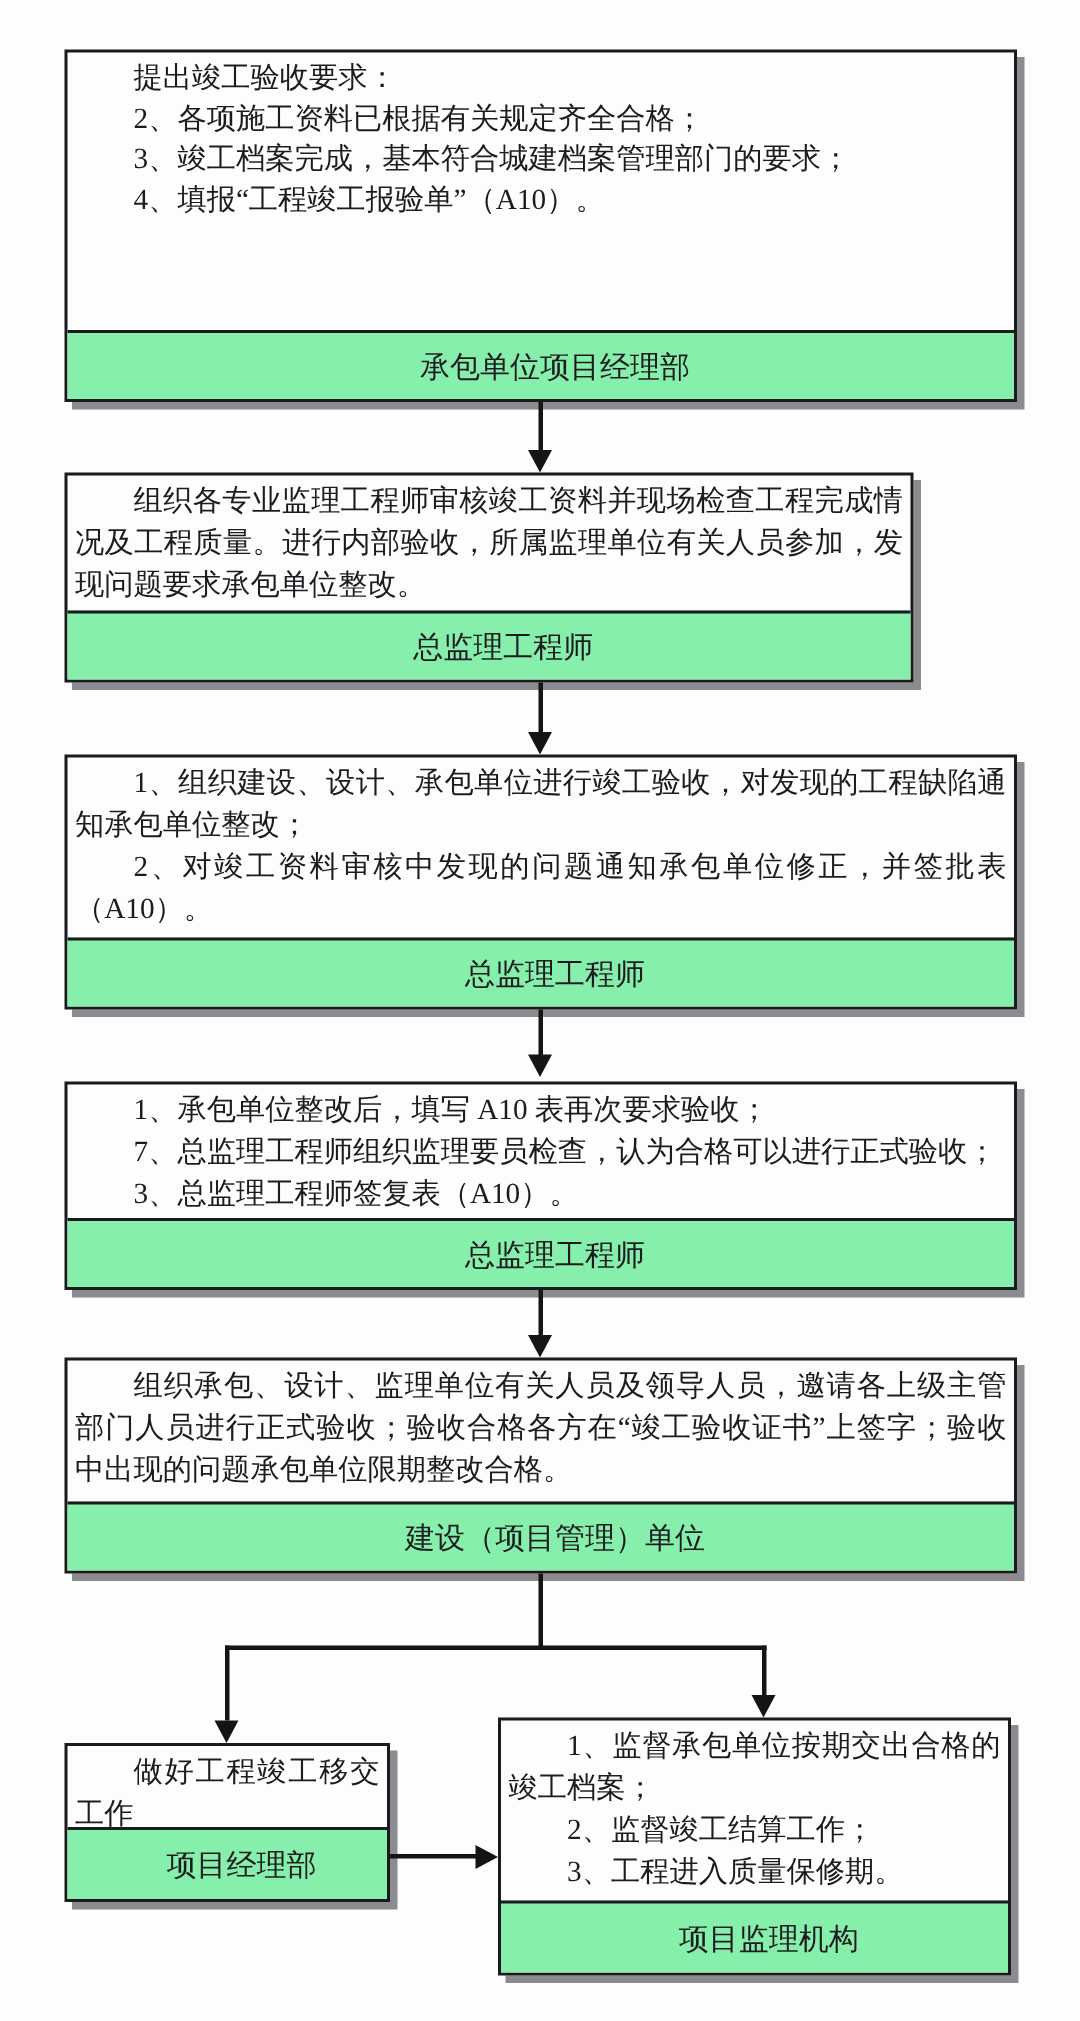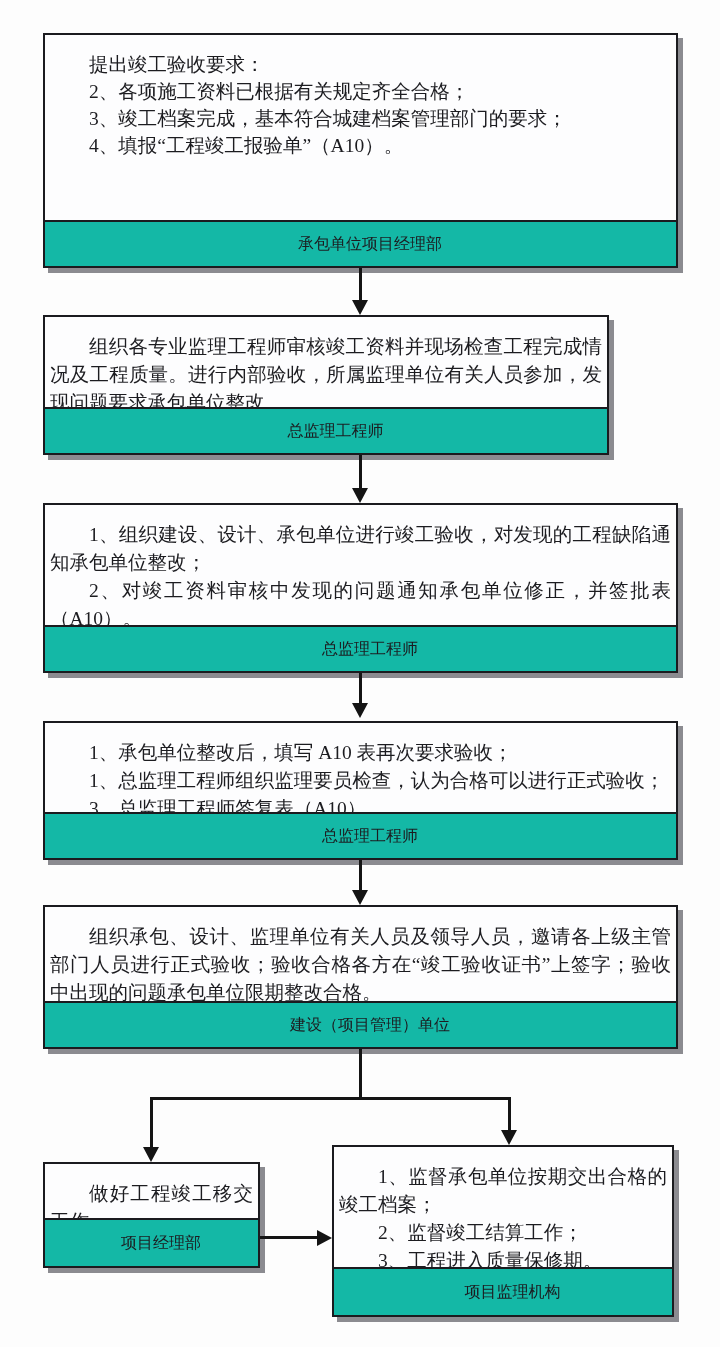--- a/index.html
+++ b/index.html
@@ -5,28 +5,28 @@
   html,body{margin:0;padding:0;background:#fdfdfd;}
   #canvas{
     position:relative;width:720px;height:1347px;background:#fdfdfd;overflow:hidden;
     font-family:"Liberation Serif","DejaVu Serif",serif;color:#1c1c20;
   }
   .fbox{
     position:absolute;border:2px solid #1b1b1f;background:#fdfdfe;
     box-shadow:5px 5px 0 #8b8b90;display:flex;flex-direction:column;box-sizing:border-box;
   }
   .fbox .body{
-    flex:1;padding:16px 5px;font-size:19.5px;line-height:28px;
+    flex:1;padding:4px 5px;font-size:19.5px;line-height:28px;
     text-align:justify;overflow:hidden;
   }
   .fbox .body p{margin:0;text-indent:2em;}
   .fbox.tight .body{line-height:27px;}
   .fbox .footer{
-    height:44px;flex:0 0 auto;border-top:2px solid #1b1b1f;background:#14b8a6;
-    display:flex;align-items:center;justify-content:center;font-size:16px;padding-left:19px;
+    height:44px;flex:0 0 auto;border-top:2px solid #1b1b1f;background:#86efac;
+    display:flex;align-items:center;justify-content:center;font-size:20px;padding-left:19px;
   }
   .fbox .footer.tall{height:46px;}
   .vline{position:absolute;width:3px;background:#141414;}
   .hline{position:absolute;height:3px;background:#141414;}
   .head-down{position:absolute;width:0;height:0;
     border-left:8px solid transparent;border-right:8px solid transparent;
     border-top:15px solid #141414;}
   .head-right{position:absolute;width:0;height:0;
     border-top:8px solid transparent;border-bottom:8px solid transparent;
     border-left:15px solid #141414;}
@@ -66,21 +66,21 @@
     </div>
     <div class="footer">总监理工程师</div>
   </div>
 
   <div class="vline" style="left:359px;top:673px;height:32px;"></div>
   <div class="head-down" style="left:352px;top:703px;"></div>
 
   <div class="fbox" style="left:43px;top:721px;width:635px;height:139px;">
     <div class="body">
       <p>1、承包单位整改后，填写 A10 表再次要求验收；</p>
-      <p>1、总监理工程师组织监理要员检查，认为合格可以进行正式验收；</p>
+      <p>7、总监理工程师组织监理要员检查，认为合格可以进行正式验收；</p>
       <p>3、总监理工程师签复表（A10）。</p>
     </div>
     <div class="footer">总监理工程师</div>
   </div>
 
   <div class="vline" style="left:359px;top:860px;height:31px;"></div>
   <div class="head-down" style="left:352px;top:890px;"></div>
 
   <div class="fbox" style="left:43px;top:905px;width:635px;height:144px;">
     <div class="body">

